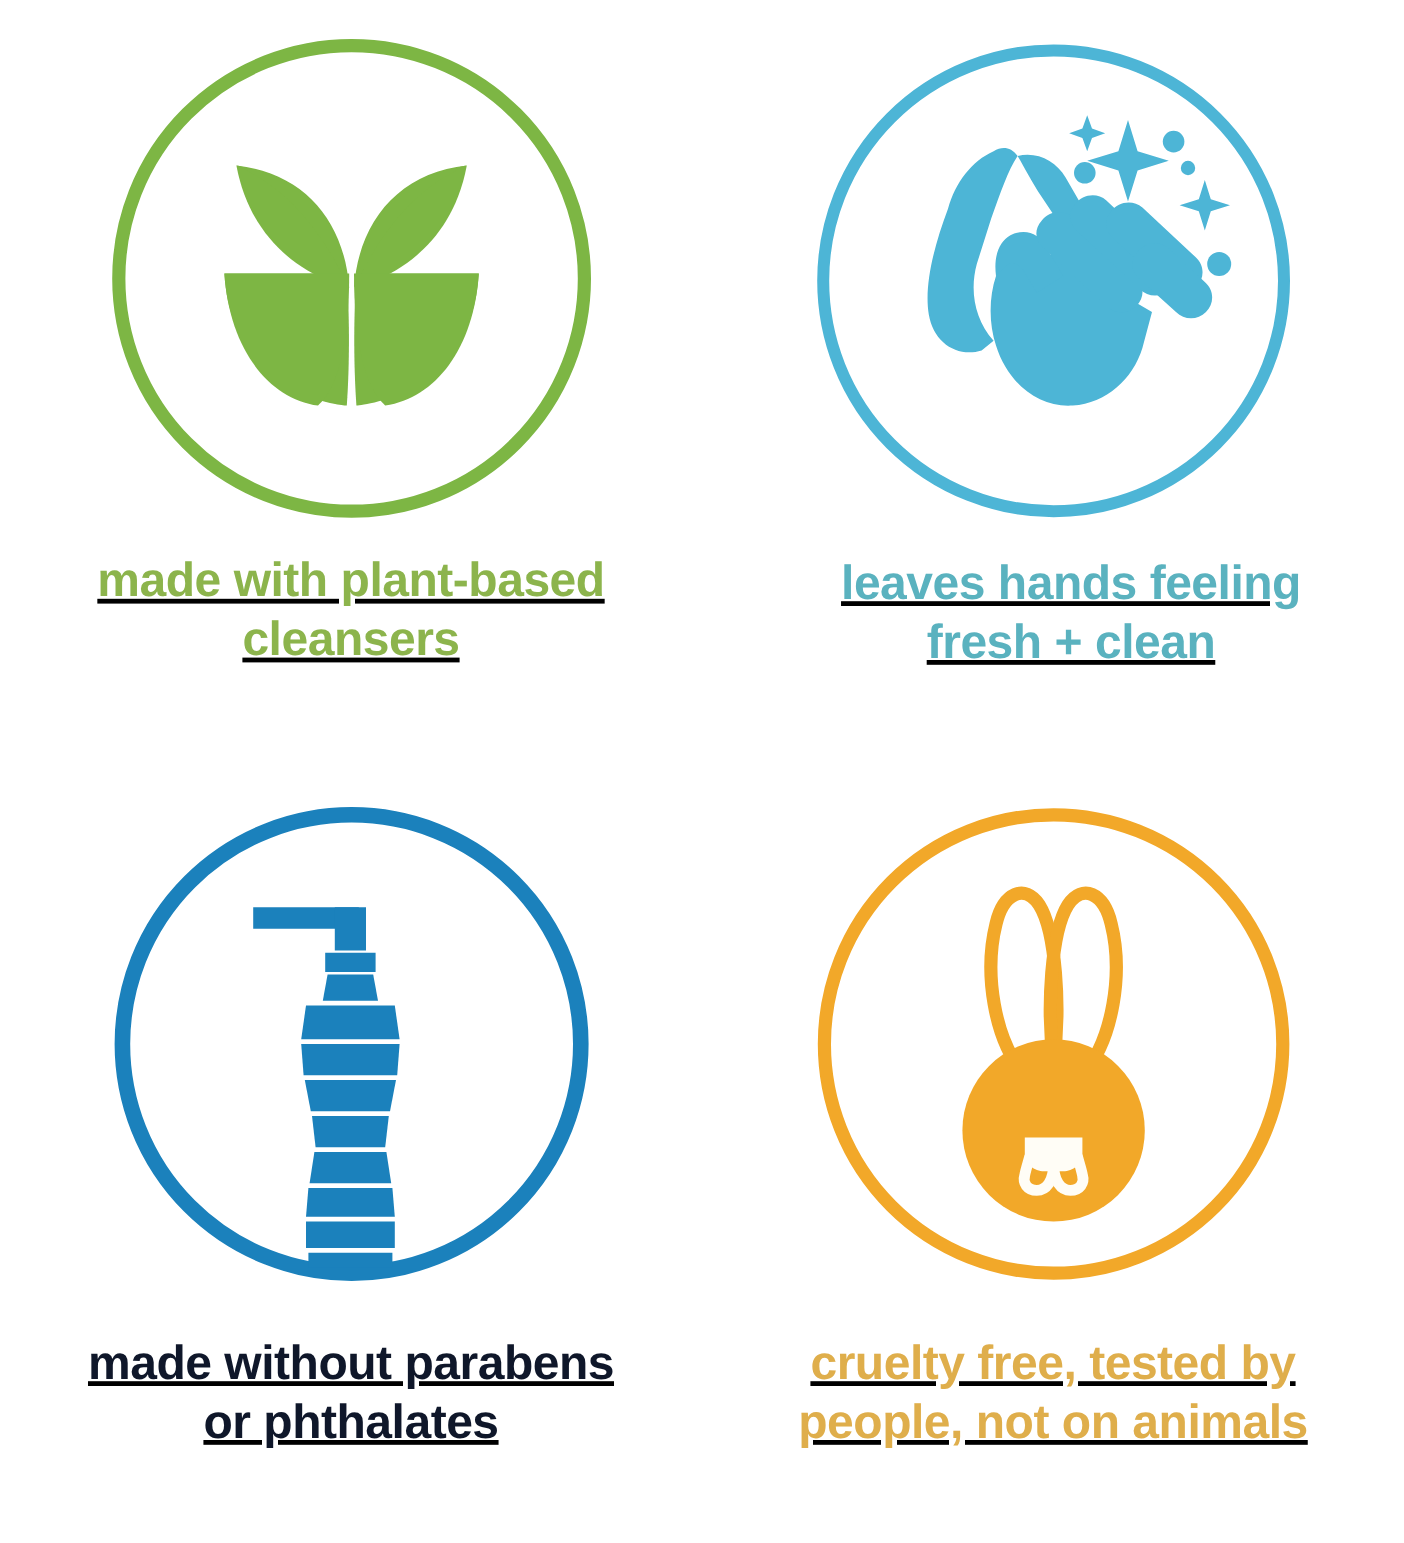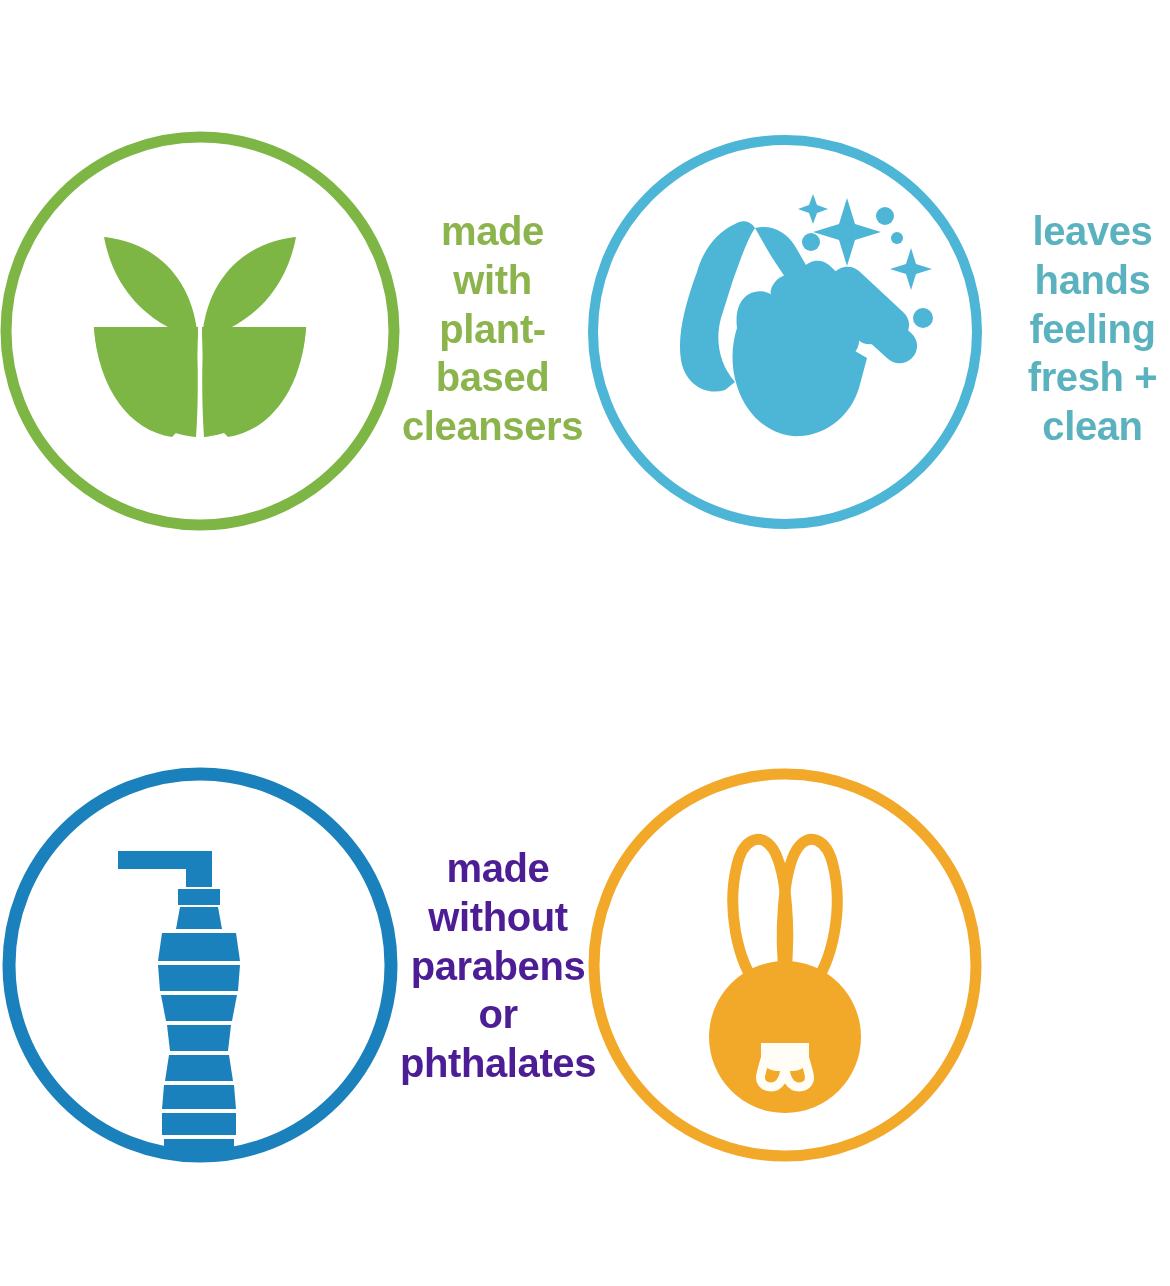--- a/index.html
+++ b/index.html
@@ -17,24 +17,25 @@
     width: 1170px;
     height: 1286px;
     display: grid;
     grid-template-columns: 585px 585px;
     grid-template-rows: 630px 630px;
     box-sizing: border-box;
   }
   .badge {
     position: relative;
     display: flex;
-    flex-direction: row;
+    flex-direction: column;
     align-items: center;
     justify-content: flex-start;
     box-sizing: border-box;
+    text-decoration: underline;
   }
   .badge-icon-wrap {
     width: 400px;
     height: 400px;
     display: flex;
     align-items: center;
     justify-content: center;
   }
   .badge-svg { display: block; }
 
@@ -54,21 +55,21 @@
   .cell-bl .badge-icon-wrap { margin-top: 40px; }
   .cell-br .badge-icon-wrap { margin-top: 40px; }
 
   .cell-tl .badge-caption { margin-top: 28px; }
   .cell-tr .badge-caption { margin-top: 28px; }
   .cell-bl .badge-caption { margin-top: 42px; }
   .cell-br .badge-caption { margin-top: 42px; }
 
   .cap-green { color: #8CB44C; }
   .cap-cyan  { color: #5AB2BF; margin-left: 30px; }
-  .cap-blue  { color: #4c1d95; }
+  .cap-blue  { color: #0f172a; }
   .cap-gold  { color: #DFAE4B; }
 </style>
 </head>
 <body>
 
 <div class="badge-grid">
 
   <div class="badge cell-tl">
     <div class="badge-icon-wrap">
       <svg class="badge-svg" width="400" height="400" viewBox="0 0 400 400" aria-hidden="true">
@@ -193,15 +194,17 @@
         </g>
 
         <g fill="none" stroke="#FFFDF6" stroke-width="9" stroke-linecap="round">
           <path d="M200 300 C 200 314, 194 322, 186 322 C 178 322, 174 316, 176 309
                    C 177 304, 179 298, 180 294"></path>
           <path d="M200 300 C 200 314, 206 322, 214 322 C 222 322, 226 316, 224 309
                    C 223 304, 221 298, 220 294"></path>
         </g>
       </svg>
     </div>
+    <div class="badge-caption cap-gold">cruelty free, tested by
+people, not on animals</div>
   </div>
 
 </div>
 
 </body></html>

